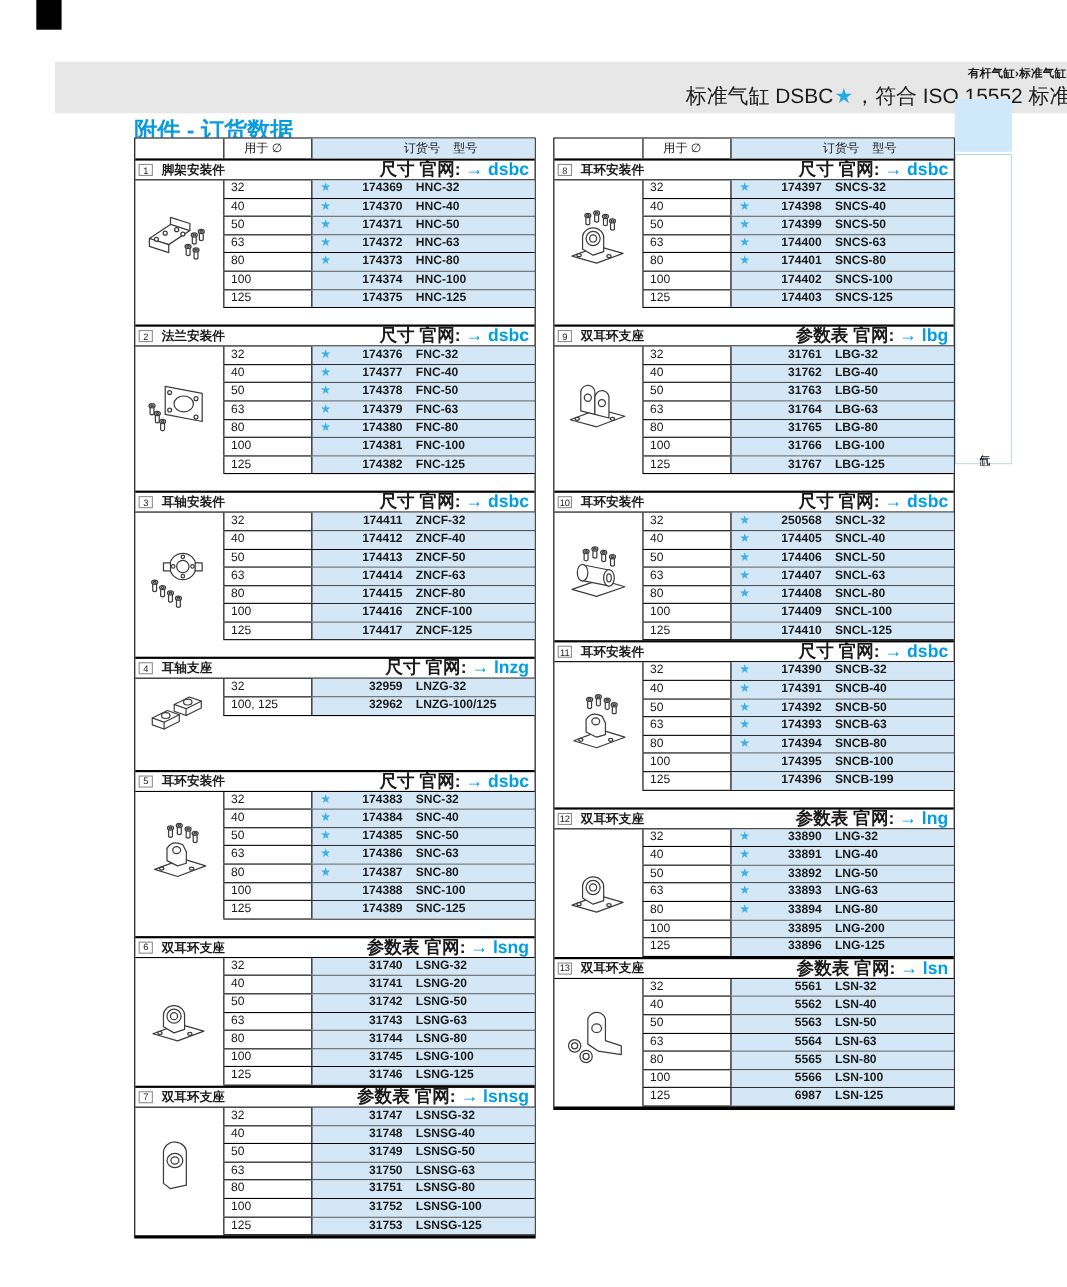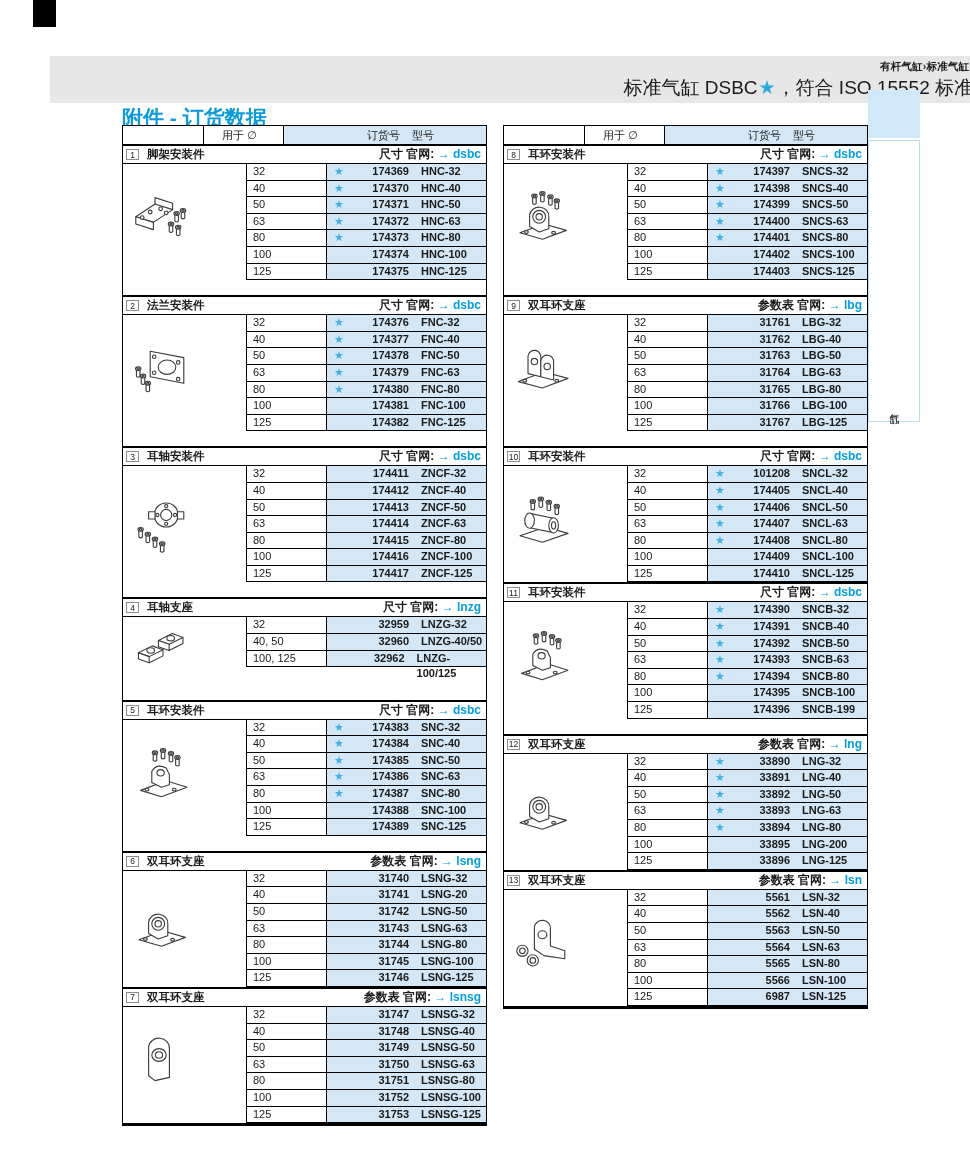--- a/index.html
+++ b/index.html
@@ -26,24 +26,24 @@
   .c-img{width:80px;}
   .c-dia{width:80px;border-left:1px solid #000;padding-left:18px;box-sizing:border-box;}
   .c-blue{flex:1;background:#d3e7f6;border-left:1px solid #000;display:flex;padding-left:34px;}
   .slot-star{width:24px;text-align:center;color:#3fb0e6;font-size:11px;}
   .slot-ord{width:58px;text-align:right;}
   .slot-typ{margin-left:12px;}
   .sec{border-top:2px solid #000;}
   .sec-head{display:flex;align-items:center;height:17px;border-bottom:1px solid #000;font-size:11.5px;}
   .numbox{display:inline-flex;align-items:center;justify-content:center;width:13px;height:11px;border:1px solid #8d8d8d;font-size:8.5px;margin-left:3px;box-sizing:border-box;}
   .sec-name{margin-left:8px;font-weight:bold;}
-  .sec-link{margin-left:auto;padding-right:5px;font-size:12px;font-weight:bold;white-space:nowrap;}
+  .sec-link{margin-left:auto;padding-right:5px;font-size:16px;font-weight:bold;white-space:nowrap;}
   .lnk{color:#009ee3;text-decoration:none;cursor:pointer;}
   .arrow{color:#009ee3;font-weight:bold;}
-  .sec-body{display:flex;align-items:stretch;gap:43px;}
+  .sec-body{display:flex;align-items:stretch;}
   .img-cell{width:80px;display:flex;align-items:center;justify-content:center;overflow:hidden;}
   .pimg{width:64px;max-height:96%;}
   .rows{flex:1;display:flex;flex-direction:column;}
   .row{display:flex;height:16.6px;line-height:15.8px;border-bottom:1px solid #000;font-size:11px;box-sizing:border-box;}
   .dia{width:80px;border-left:1px solid #000;padding-left:6px;box-sizing:border-box;}
   .blue{flex:1;background:#d3e7f6;border-left:1px solid #000;display:flex;font-weight:bold;}
   .gap{height:15px;}
   svg .ln{stroke:#3c3c3c;fill:#fff;stroke-width:1.4;stroke-linejoin:round;stroke-linecap:round;}
   svg .nf{fill:none;}
 </style>
@@ -426,28 +426,20 @@
           <div class="rows">
             <div class="row">
               <div class="dia">32</div>
               <div class="blue">
                 <span class="slot-star"></span>
                 <span class="slot-ord">32959</span>
                 <span class="slot-typ">LNZG-32</span>
               </div>
             </div>
             <div class="row">
-              <div class="dia">40, 50</div>
-              <div class="blue">
-                <span class="slot-star"></span>
-                <span class="slot-ord">32960</span>
-                <span class="slot-typ">LNZG-40/50</span>
-              </div>
-            </div>
-            <div class="row">
               <div class="dia">100, 125</div>
               <div class="blue">
                 <span class="slot-star"></span>
                 <span class="slot-ord">32962</span>
                 <span class="slot-typ">LNZG-100/125</span>
               </div>
             </div>
           </div>
         </div>
       </section>
@@ -836,21 +828,21 @@
           <div class="img-cell">
             <svg class="pimg" viewBox="0 0 80 84">
               <use href="#sym-barrel"></use>
             </svg>
           </div>
           <div class="rows">
             <div class="row">
               <div class="dia">32</div>
               <div class="blue">
                 <span class="slot-star">★</span>
-                <span class="slot-ord">101208</span>
+                <span class="slot-ord">250568</span>
                 <span class="slot-typ">SNCL-32</span>
               </div>
             </div>
             <div class="row">
               <div class="dia">40</div>
               <div class="blue">
                 <span class="slot-star">★</span>
                 <span class="slot-ord">174405</span>
                 <span class="slot-typ">SNCL-40</span>
               </div>

